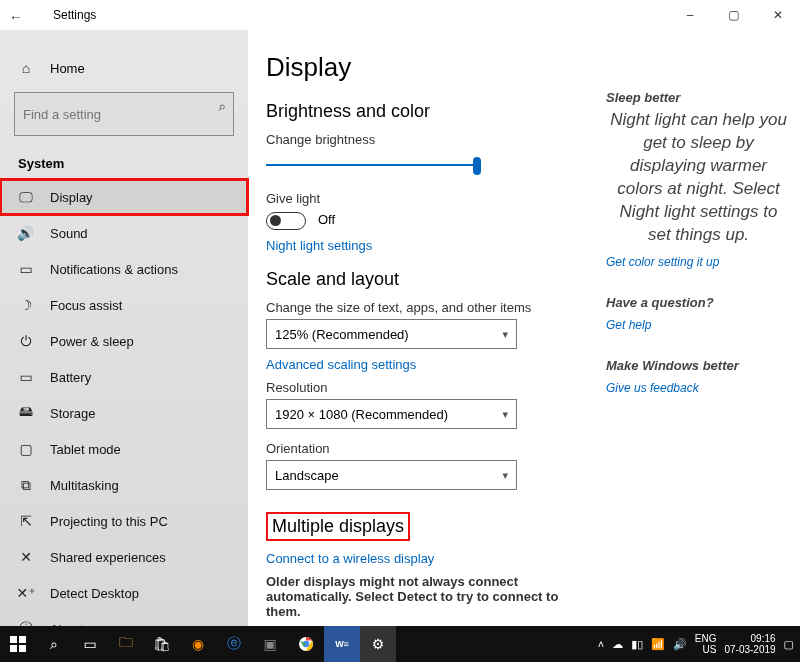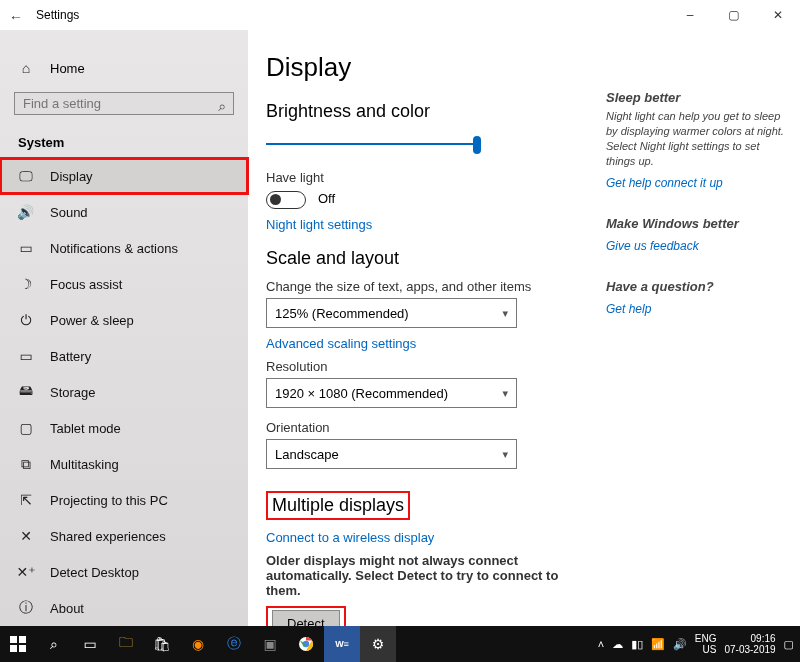--- a/index.html
+++ b/index.html
@@ -1,29 +1,29 @@
 <!DOCTYPE html>
 <html><head>
 <meta charset="utf-8">
 <style>
   * { box-sizing: border-box; margin: 0; padding: 0; font-family: "Segoe UI", sans-serif; }
   body { width: 800px; height: 662px; overflow: hidden; background: #fff; font-size: 13px; color: #000; }
 
   .window { display: flex; flex-direction: column; height: 100%; }
   .titlebar { height: 30px; display: flex; align-items: center; }
   .titlebar .back { width: 32px; text-align: center; font-size: 14px; color:#333;}
-  .titlebar .title { font-size: 12px; flex: 0 0 auto; margin-left:4px;}
+  .titlebar .title { font-size: 12px; flex: 0 0 auto; margin-left:21px;}
   .titlebar .spacer { flex: 1; }
   .winbtn { width: 44px; text-align: center; font-size: 12px; color:#333; line-height:30px; }
 
   .body { display: flex; flex: 1; min-height: 0; }
   .sidebar { width: 248px; background: linear-gradient(#e8e6e6,#d9d7d7); padding: 0 0 8px 0; display:flex; flex-direction:column; }
   .home-row { display:flex; align-items:center; gap:16px; padding:8px 18px; margin-top:22px; font-size:13px;}
   .search { margin: 8px 14px; position: relative; }
-  .search input { width: 100%; height: 23px; border: 1px solid #888; background:#e0dede; padding: 0 28px 0 8px; font-size: 13px; }
+  .search input { width: 100%; height: 44px; border: 1px solid #888; background:#e0dede; padding: 0 28px 0 8px; font-size: 13px; }
   .search .sicon { position:absolute; right:8px; top:6px; color:#555; font-size:14px;}
   .section-label { font-weight:600; font-size:13px; padding: 12px 18px 8px; }
   .nav { list-style:none; }
   .nav li { display:flex; align-items:center; gap:16px; padding: 10px 18px; font-size:13px; color:#111; }
   .nav li.active { outline: 3px solid #e11; outline-offset: -2px; background:#d4d1d1; }
   .nicon { width:16px; height:16px; display:inline-flex; align-items:center; justify-content:center; font-size:14px; color:#222;}
 
   .content { flex:1; display:flex; min-height:0; }
   .main { flex:1; padding: 22px 16px 10px 18px; overflow:auto; }
   .aside { width: 200px; padding: 60px 9px 10px 6px; font-size:12px; color:#444;font-style:italic; }
@@ -42,21 +42,21 @@
   .switch .knob { width:11px; height:11px; background:#333; border-radius:50%; position:absolute; top:2px; left:3px;}
 
   .combo { width:251px; height:30px; border:1px solid #777; display:flex; align-items:center; justify-content:space-between; padding:0 8px; font-size:13px; margin-top:4px;}
   .combo .cicon{ font-size:11px; color:#555;}
 
   .hl { border:2px solid #e11; padding:2px 4px; display:inline-block; }
   .btn { border:1px solid #888; background:#ccc9c9; padding:5px 14px; font-size:13px; display:inline-block;}
   .note { font-size:13px; color:#333; margin:8px 0;font-weight:bold;}
 
   .aside h3 { font-size:13px; font-weight:600; margin-bottom:4px;}
-  .aside p { font-size:11px; line-height:1.35; margin-bottom:6px;}
+  .aside p { font-size:17px; line-height:1.35; margin-bottom:6px;text-align:center;}
   .aside .block { margin-bottom:26px;}
 
   .taskbar { height:36px; background:#111; display:flex; align-items:center; color:#fff; }
   .taskbar .tb { width:36px; height:36px; display:flex; align-items:center; justify-content:center; font-size:14px;}
   .taskbar .tb svg { width:16px; height:16px;}
   .taskbar .group{display:flex;}
   .taskbar .tray{ margin-left:auto; display:flex; align-items:center; gap:8px; padding-right:6px; font-size:10px;}
   .taskbar .clock{ text-align:right; line-height:1.1;}
   .tb.active{ background:#333;}
   .tb.word{ background:#2b579a; color:#fff; font-size:9px; font-weight:bold;}
@@ -144,26 +144,27 @@
             <span>About</span>
           </li>
         </ul>
     </div>
 
     <div class="content">
       <div class="main">
         <h1>Display</h1>
 
         <h2>Brightness and color</h2>
+        <div class="subh">Change brightness</div>
         <div class="slider">
           <div class="track"></div>
             <div class="thumb"></div>
         </div>
 
-        <div class="subh" style="margin-top:14px">Have light</div>
+        <div class="subh" style="margin-top:14px">Give light</div>
         <div class="toggle">
           <div class="switch">
               <div class="knob"></div>
             </div>
           <span>Off</span>
         </div>
         <a class="link">Night light settings</a>
 
         <h2>Scale and layout</h2>
         <div class="subh">Change the size of text, apps, and other items</div>
@@ -188,29 +189,29 @@
         <h2 style="margin-top:22px"><span class="hl">Multiple displays</span></h2>
         <a class="link">Connect to a wireless display</a>
         <div class="note">Older displays might not always connect automatically. Select Detect to try to connect to them.</div>
         <span class="hl"><span class="btn">Detect</span></span>
       </div>
 
       <div class="aside asmall">
         <div class="block">
           <h3>Sleep better</h3>
           <p>Night light can help you get to sleep by displaying warmer colors at night. Select Night light settings to set things up.</p>
-          <a class="link">Get help connect it up</a>
+          <a class="link">Get color setting it up</a>
+        </div>
+        <div class="block">
+          <h3>Have a question?</h3>
+          <a class="link">Get help</a>
         </div>
         <div class="block">
           <h3>Make Windows better</h3>
           <a class="link">Give us feedback</a>
-        </div>
-        <div class="block">
-          <h3>Have a question?</h3>
-          <a class="link">Get help</a>
         </div>
       </div>
     </div>
   </div>
 
   <div class="taskbar">
     <div class="group">
       <div class="tb">
         <svg viewBox="0 0 16 16">
             <rect x="0" y="0" width="7" height="7" fill="#fff"></rect>

